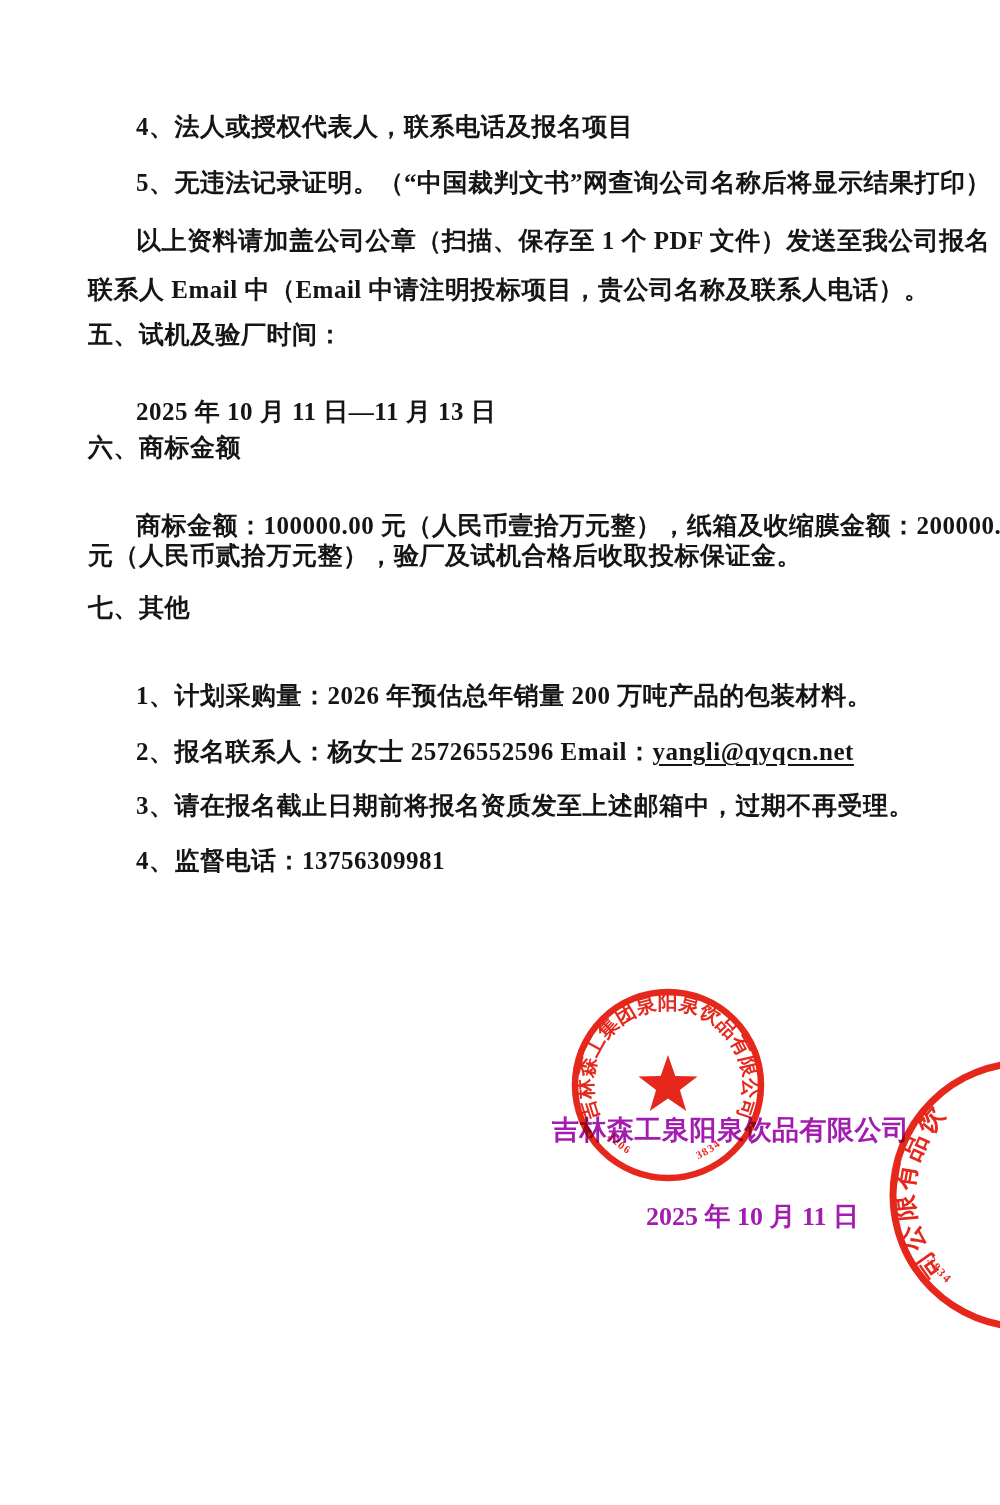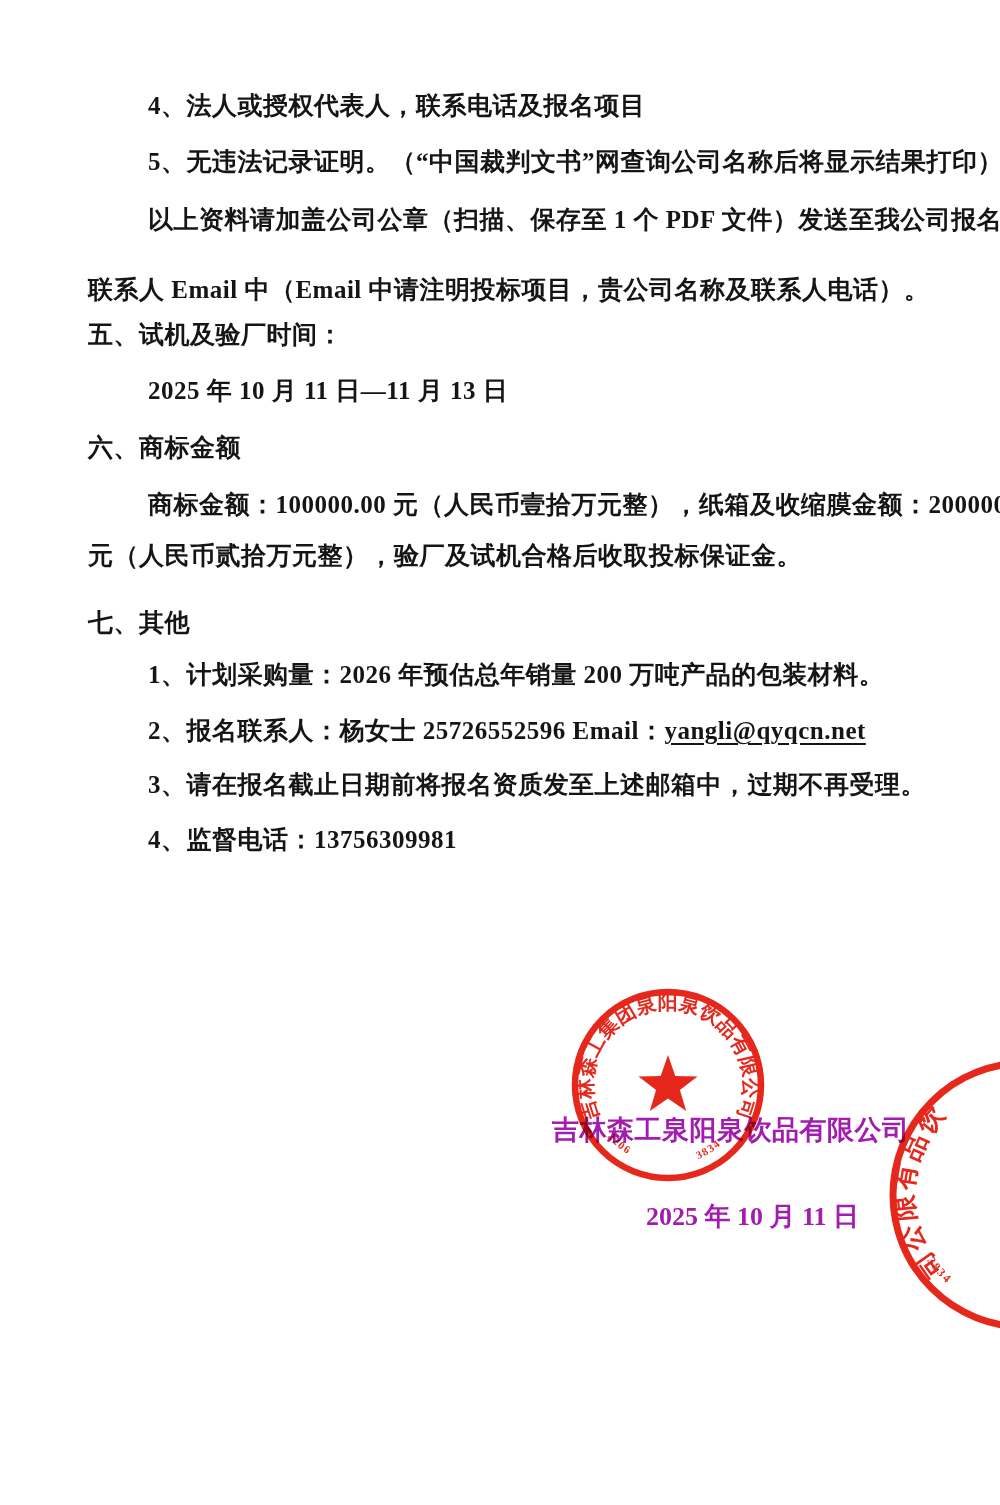--- a/index.html
+++ b/index.html
@@ -5,21 +5,21 @@
   html,body{margin:0;padding:0;}
   body{
     width:1000px;height:1505px;background:#ffffff;position:relative;overflow:hidden;
     font-family:"Liberation Serif","DejaVu Serif",serif;
   }
   .page{position:absolute;inset:0;background:#ffffff;}
   .line{
     position:absolute;font-size:25px;line-height:30px;color:#151515;
     white-space:nowrap;font-weight:600;letter-spacing:0.5px;
   }
-  .indent{left:148px;}
+  .indent{left:136px;margin-top:21px;}
   .flush{left:88px;}
   .hd{font-weight:800;}
   .email{
     text-decoration:underline;
     text-decoration-thickness:2px;
     text-underline-offset:4px;
   }
   .sig{
     position:absolute;color:#a21caf;white-space:nowrap;z-index:2;
     font-weight:700;
@@ -42,21 +42,21 @@
 
   <div class="line indent" style="top:91px">4、法人或授权代表人，联系电话及报名项目</div>
   <div class="line indent" style="top:147px">5、无违法记录证明。（“中国裁判文书”网查询公司名称后将显示结果打印）</div>
   <div class="line indent" style="top:205px">以上资料请加盖公司公章（扫描、保存至 1 个 PDF 文件）发送至我公司报名</div>
   <div class="line flush" style="top:275px">联系人 Email 中（Email 中请注明投标项目，贵公司名称及联系人电话）。</div>
   <div class="line flush hd" style="top:320px">五、试机及验厂时间：</div>
   <div class="line indent" style="top:376px">2025 年 10 月 11 日—11 月 13 日</div>
   <div class="line flush hd" style="top:433px">六、商标金额</div>
   <div class="line indent" style="top:490px">商标金额：100000.00 元（人民币壹拾万元整），纸箱及收缩膜金额：200000.00</div>
   <div class="line flush" style="top:541px">元（人民币贰拾万元整），验厂及试机合格后收取投标保证金。</div>
-  <div class="line flush hd" style="top:608px">七、其他</div>
+  <div class="line flush hd" style="top:593px">七、其他</div>
   <div class="line indent" style="top:660px">1、计划采购量：2026 年预估总年销量 200 万吨产品的包装材料。</div>
 
   <div class="line indent" style="top:716px">
     <span>2、报名联系人：杨女士 25726552596   Email：</span><span class="email">yangli@qyqcn.net</span>
   </div>
 
   <div class="line indent" style="top:770px">3、请在报名截止日期前将报名资质发至上述邮箱中，过期不再受理。</div>
   <div class="line indent" style="top:825px">4、监督电话：13756309981</div>
 
   <div class="sig sig-company">吉林森工泉阳泉饮品有限公司</div>

